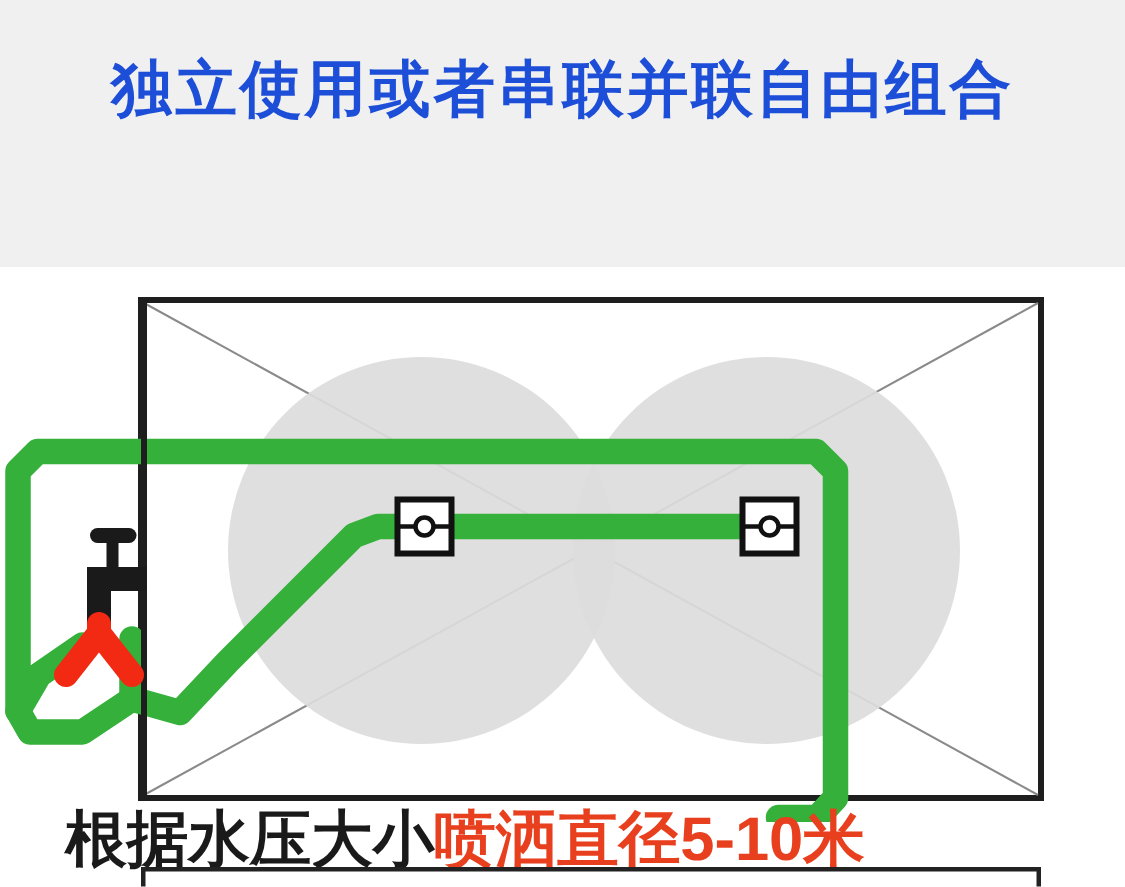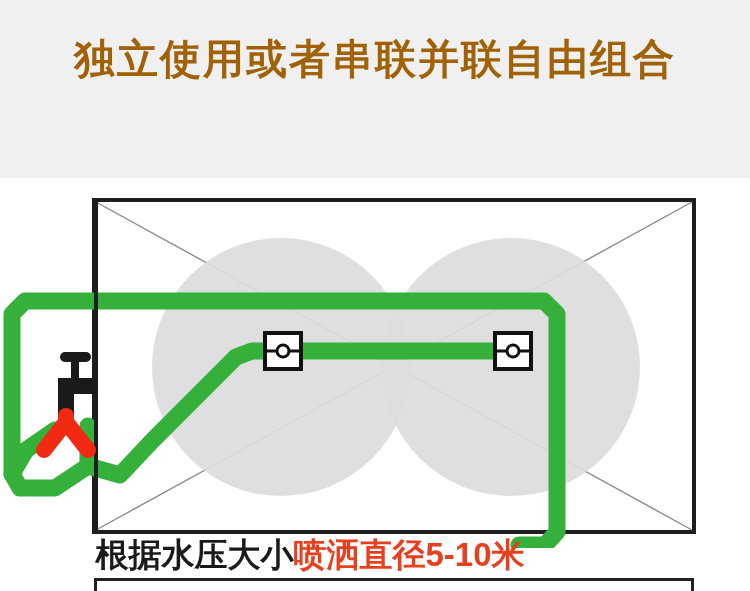--- a/index.html
+++ b/index.html
@@ -62,21 +62,21 @@
     height: 370px;
   }
   .caption {
     position: absolute;
     left: 0;
     top: 534px;
     width: 620px;
     text-align: center;
     font-family: "Liberation Sans", sans-serif;
     font-weight: bold;
-    font-size: 33px;
+    font-size: 41px;
     letter-spacing: 0px;
     line-height: 1.25;
     white-space: nowrap;
   }
   .caption .cap-black { color: #1a1a1a; }
   .caption .cap-red   { color: #e8401f; }
   .next-frame {
     position: absolute;
     left: 94px;
     top: 578px;
@@ -88,21 +88,21 @@
   }
   svg { display: block; }
 </style>
 </head>
 <body>
 
 <div class="page">
 
   <div class="header-band" style="background: rgb(240, 240, 240);"></div>
 
-  <div class="title" style="color: #a16207;">独立使用或者串联并联自由组合</div>
+  <div class="title" style="color: #1d4ed8;">独立使用或者串联并联自由组合</div>
 
 
   <div class="diagram-wrap">
     <svg width="750" height="370" viewBox="0 0 750 370">
 
       <rect x="94" y="22" width="600" height="332" fill="#ffffff" stroke="#1e1e1e" stroke-width="4"></rect>
 
       <g stroke="#8a8a8a" stroke-width="1.4" fill="none">
         <line x1="96" y1="24" x2="692" y2="352" stroke="#8a8a8a"></line>
         <line x1="692" y1="24" x2="96" y2="352" stroke="#8a8a8a"></line>

